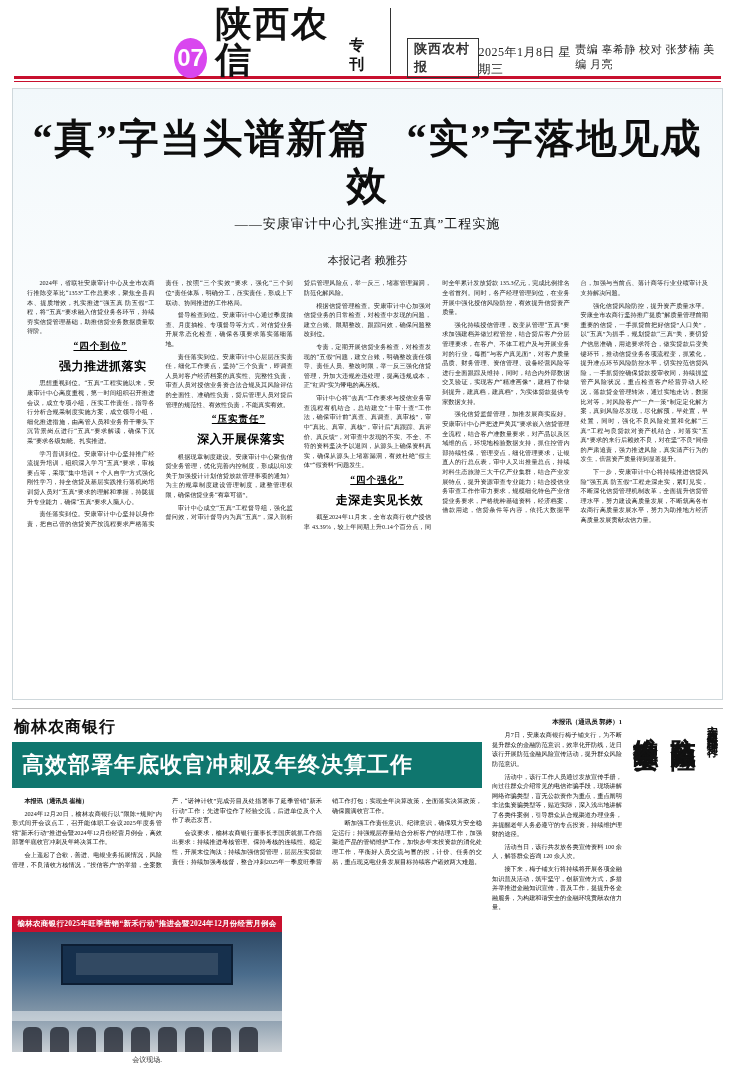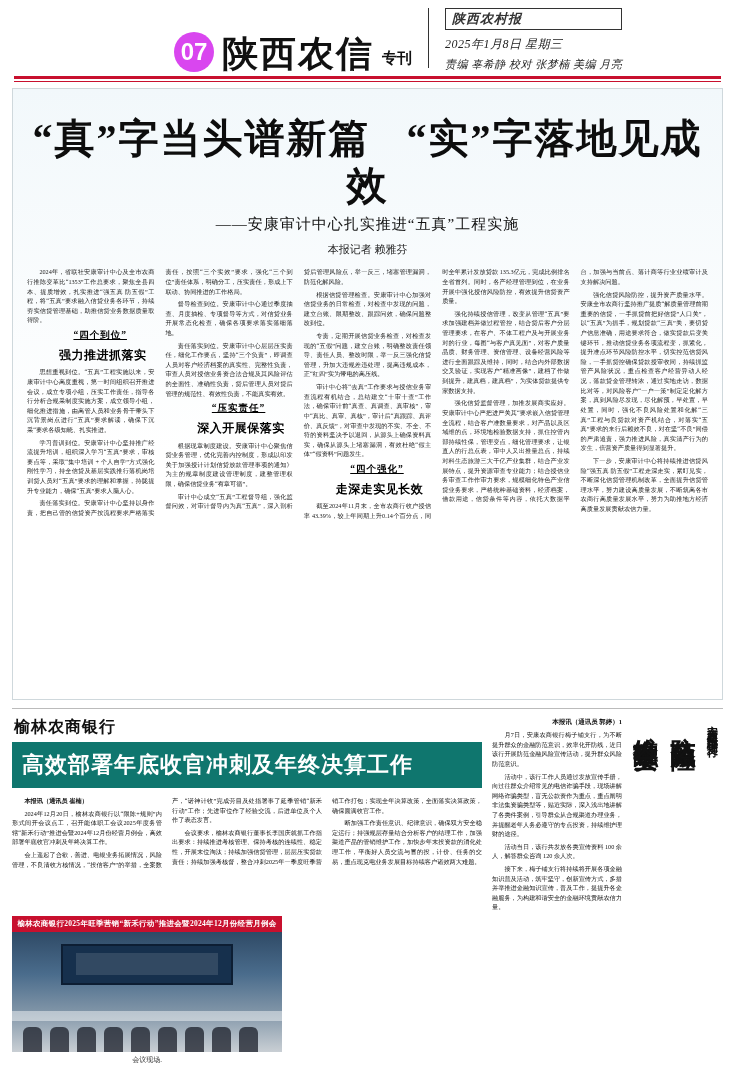--- a/index.html
+++ b/index.html
@@ -35,21 +35,21 @@
   .paper-title {
     font-size:36px; font-weight:bold; letter-spacing:2px;
     color:#111; line-height:1;
     font-family:"Liberation Serif", serif;
   }
   .zhuankan {
     font-size:15px; font-weight:bold; color:#111;
     border:0; padding-bottom:4px;
   }
   .mh-vline { width:1px; background:#333; align-self:stretch; margin:2px 8px 4px 8px; }
-  .mh-right { display:flex; flex-direction:column; justify-content:flex-end; padding-top:2px;font-style:italic; }
+  .mh-right { display:flex; flex-direction:row; justify-content:flex-end; padding-top:2px; }
   .brandmark {
     font-size:13px;color:#333;border:1px solid #333;
     padding:1px 6px;letter-spacing:1px; display:inline-block;
     font-weight:bold;
   }
   .mh-date { font-size:12px; color:#222; margin-top:6px; letter-spacing:.5px; }
   .mh-credits { font-size:11px; color:#222; margin-top:4px; letter-spacing:.5px; }
   .mh-sub {
     font-size:10.5px;color:#333;margin-top:5px;letter-spacing:1px;
   }
@@ -70,24 +70,24 @@
     text-align:center;
     font-size:40px;
     font-weight:bold;
     letter-spacing:2px;
     line-height:1.18;
     color:#0d0d0d;
     margin:10px 0 6px 0;
   }
   .lead-sub {
     text-align:center;
-    font-size:15px;
+    font-size:13px;
     color:#111;
     letter-spacing:1px;
-    margin-bottom:8px;
+    margin-bottom:20px;
   }
   .lead-byline {
     text-align:center;
     font-size:11px;
     color:#222;
     margin-bottom:10px;
   }
   .cols {
     column-count:5;
     column-gap:11px;

